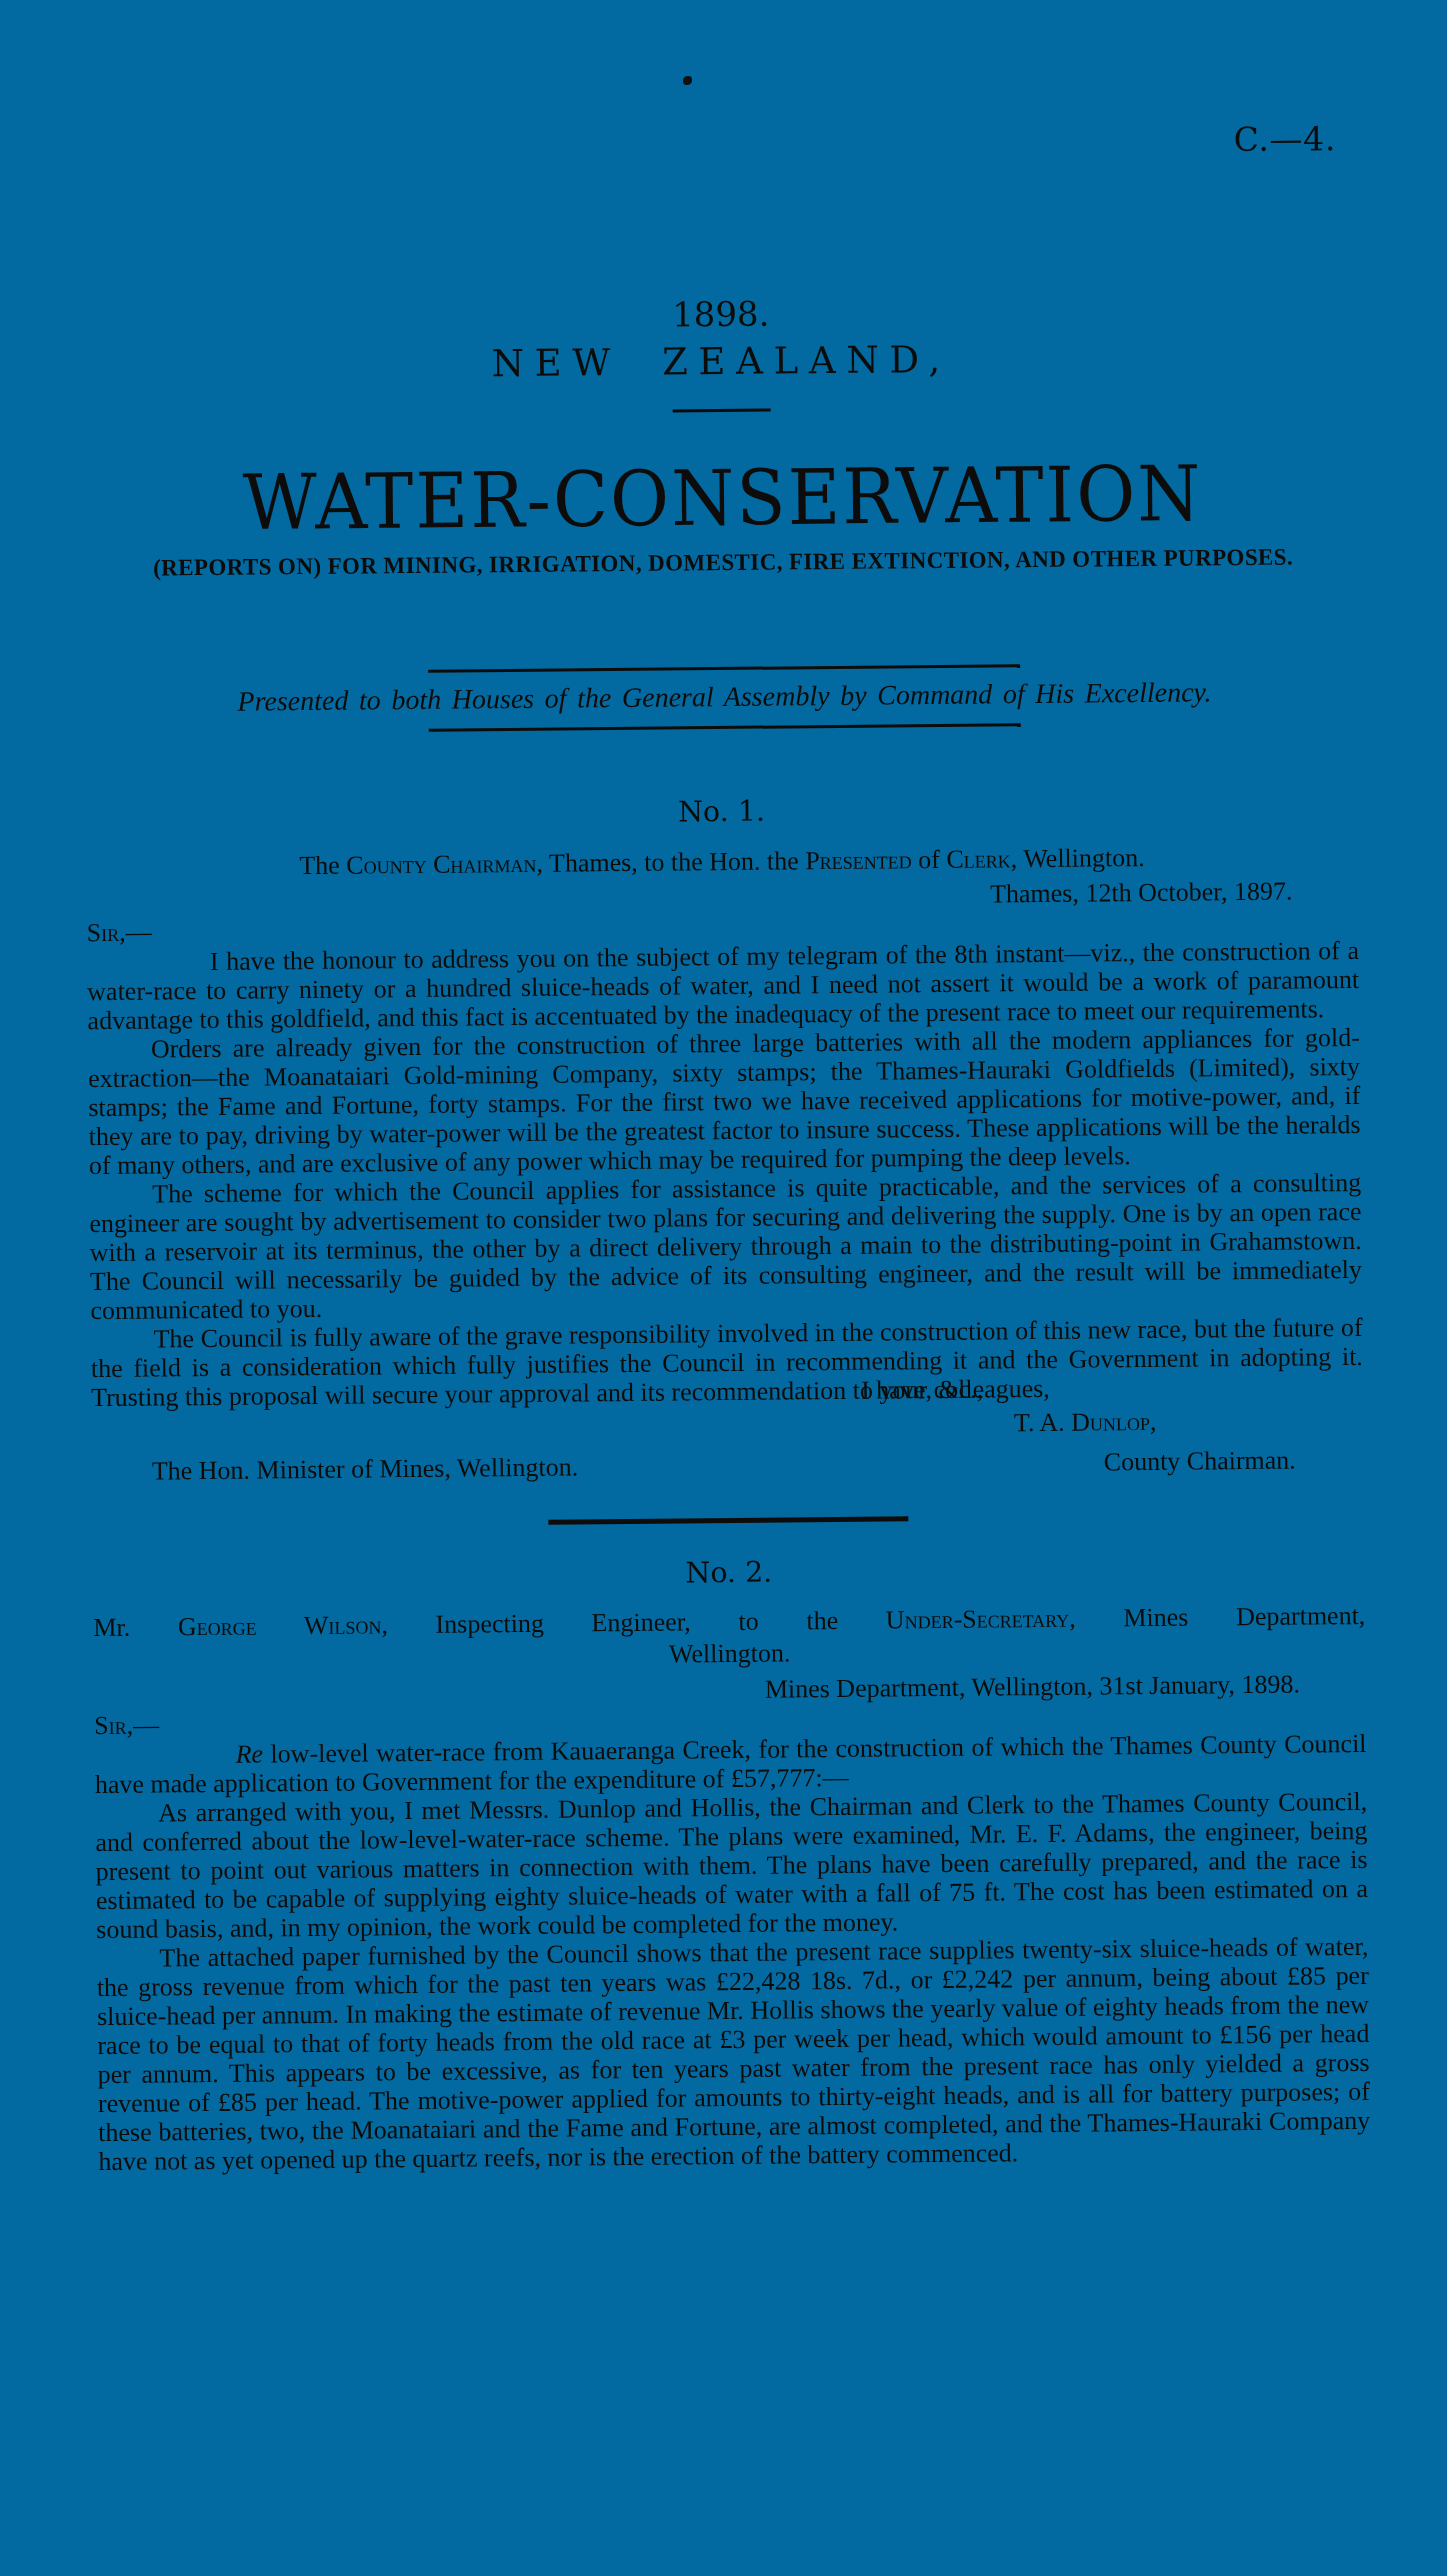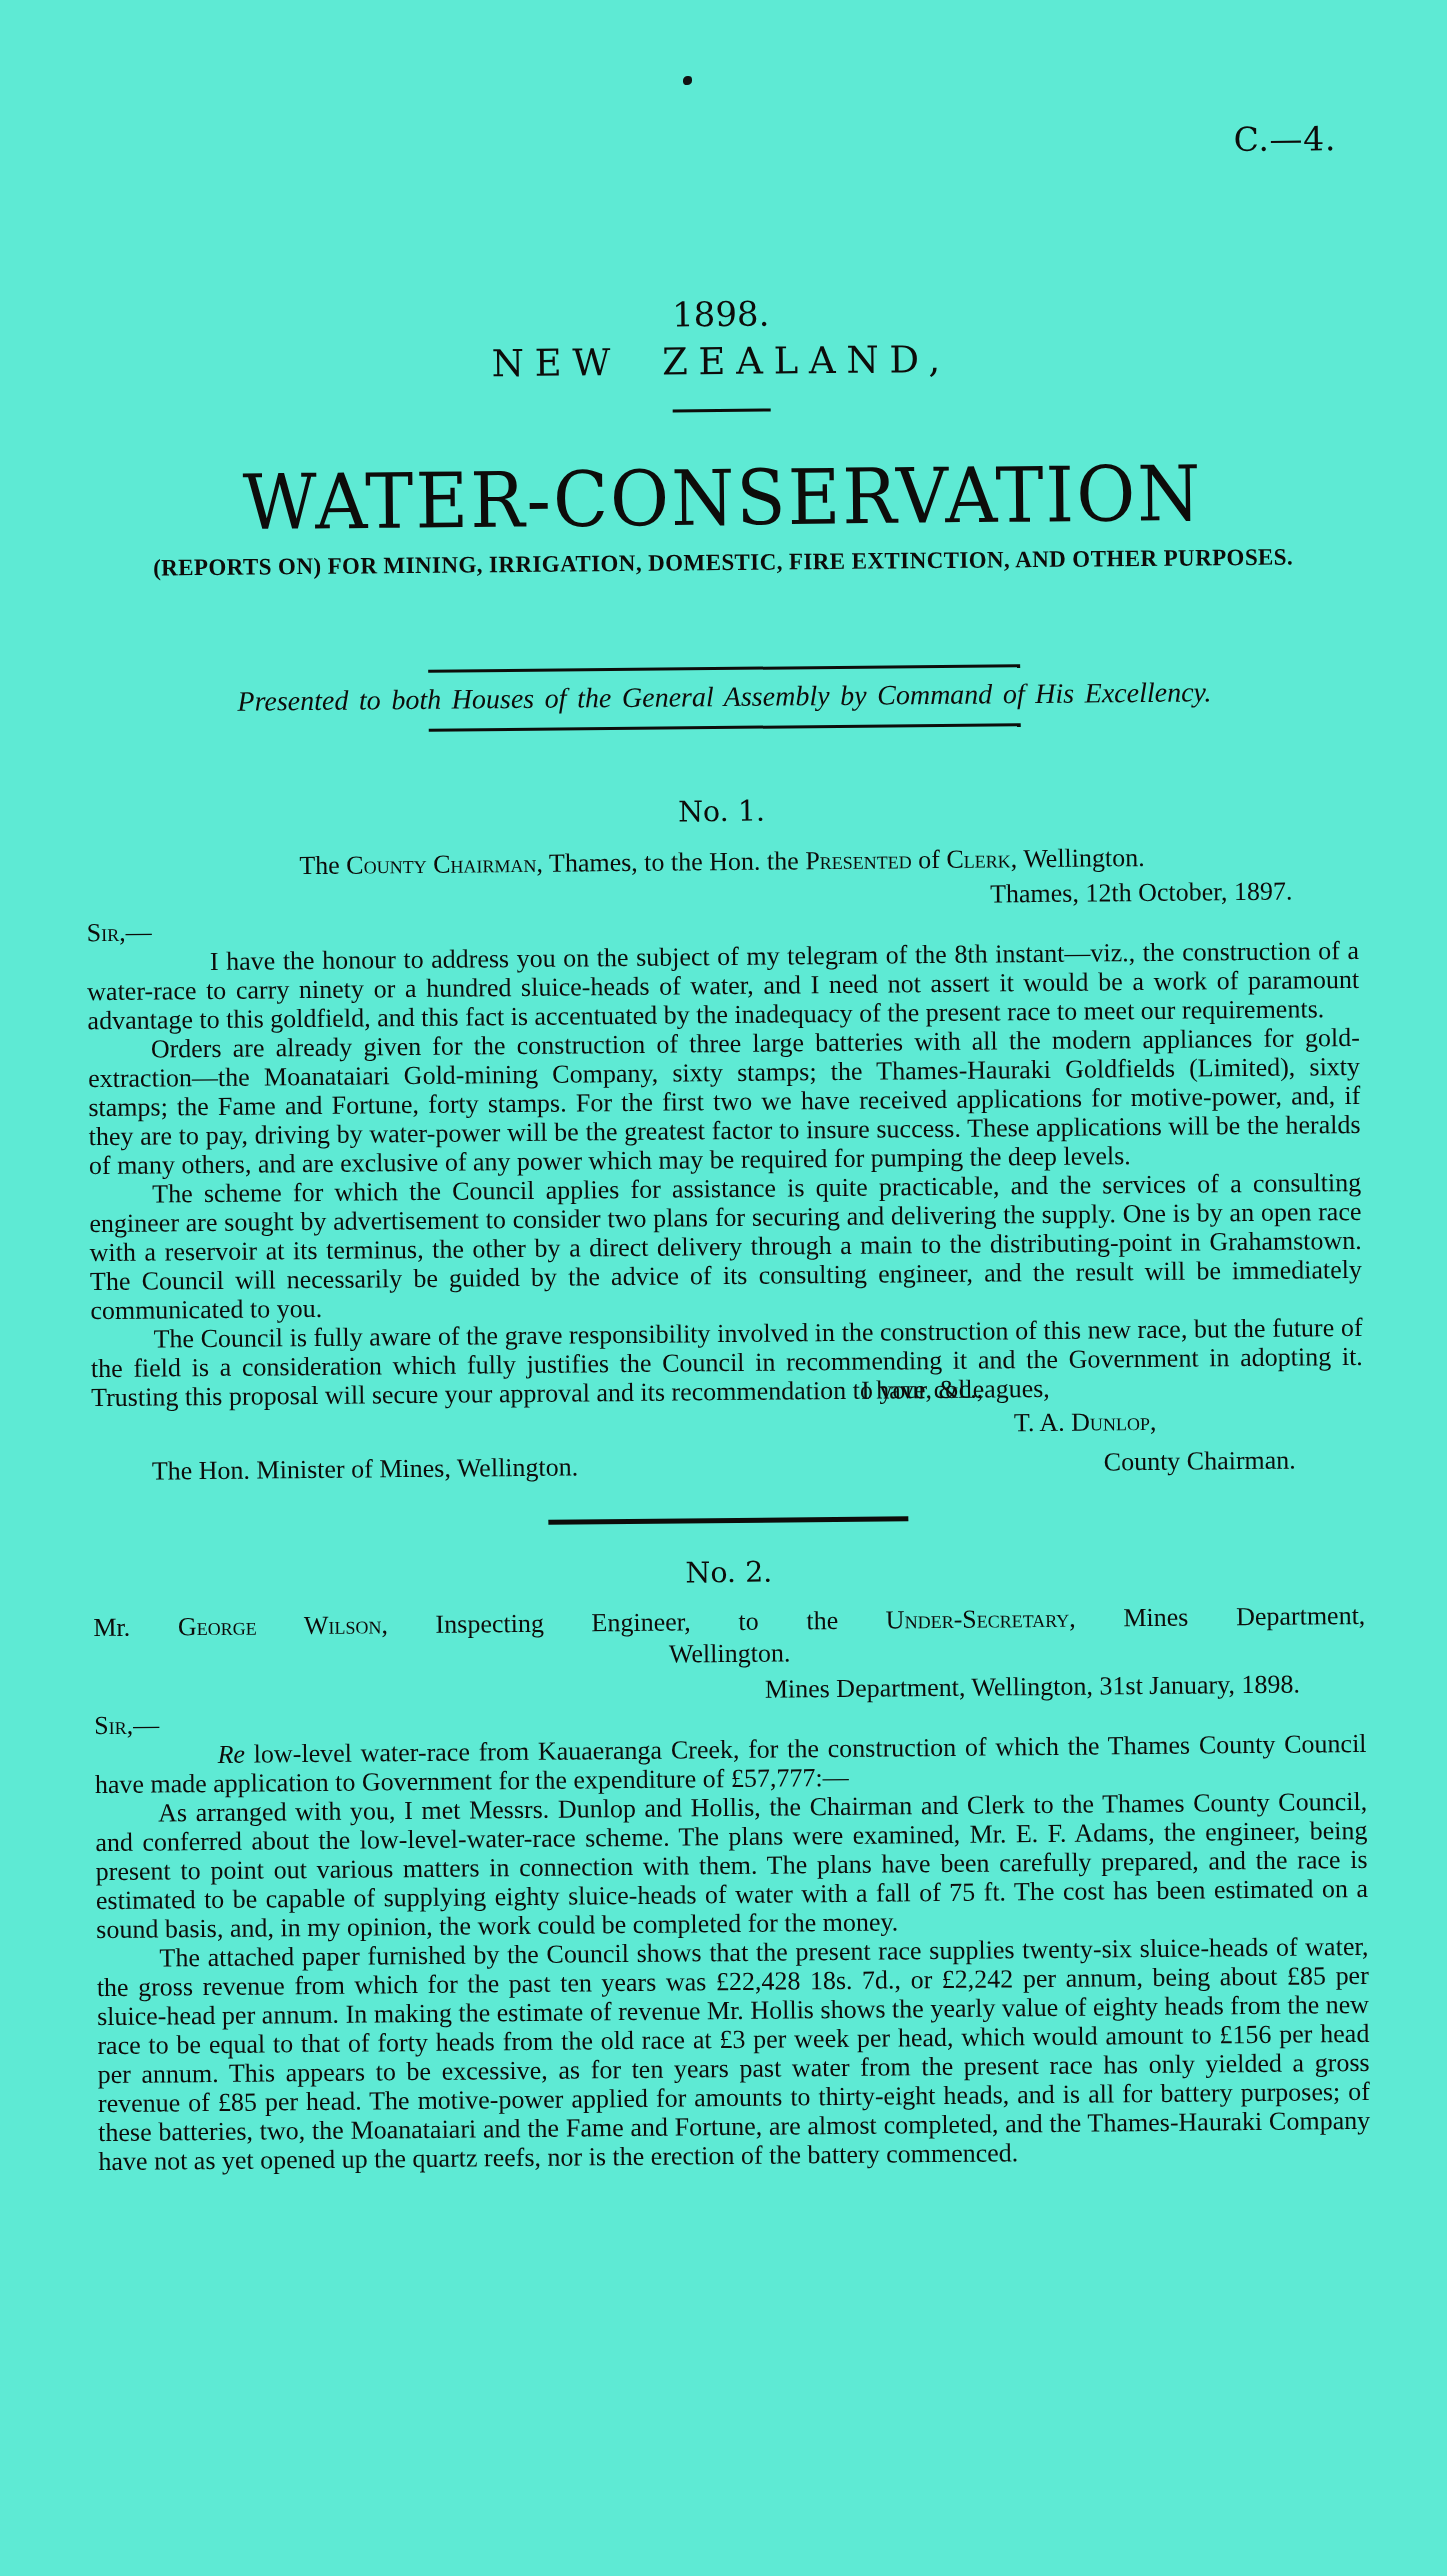--- a/index.html
+++ b/index.html
@@ -1,21 +1,21 @@
 <!DOCTYPE html>
 <html style="font-size:11.4px"><head>
 <meta charset="utf-8">
 <style>
   html, body { margin: 0; padding: 0; background: #e8e8e8; }
   .page {
     position: relative;
     width: 1448px;
     height: 2576px;
     margin: 0 auto;
-    background: #5eead4;
+    background: #0369a1;
     color: #0d0c0a;
     font-family: "Liberation Serif", serif;
     overflow: hidden;
   }
   .rot { transform: rotate(-0.55deg); transform-origin: 50% 30%; }
 
   .speck {
     position: absolute; left: 683px; top: 76px;
     width: 9.3px; height: 8.6px; background: #111; border-radius: 50% 40% 50% 45%;
   }
@@ -77,21 +77,21 @@
     font-size: 28.5px;
   }
   .letter-heading {
     margin-top: 18.5px;
     text-align: center;
     font-size: 26px;
   }
   .letter-heading.justify-last { text-align: justify; text-align-last: justify; }
   .letter-heading-line2 { text-align: center; font-size: 26px; margin-top: 2.1px; }
   .sc { font-variant: small-caps; }
-  .it { font-style: italic; }
+  .it { font-style: italic; margin-left: 18px; }
 
   .letter-date {
     margin-top: 5.7px;
     text-align: right; padding-right: 66px;
     font-size: 26px;
   }
   .letter-salutation {
     margin-top: 0px;
     font-variant: small-caps;
     font-size: 26px;

